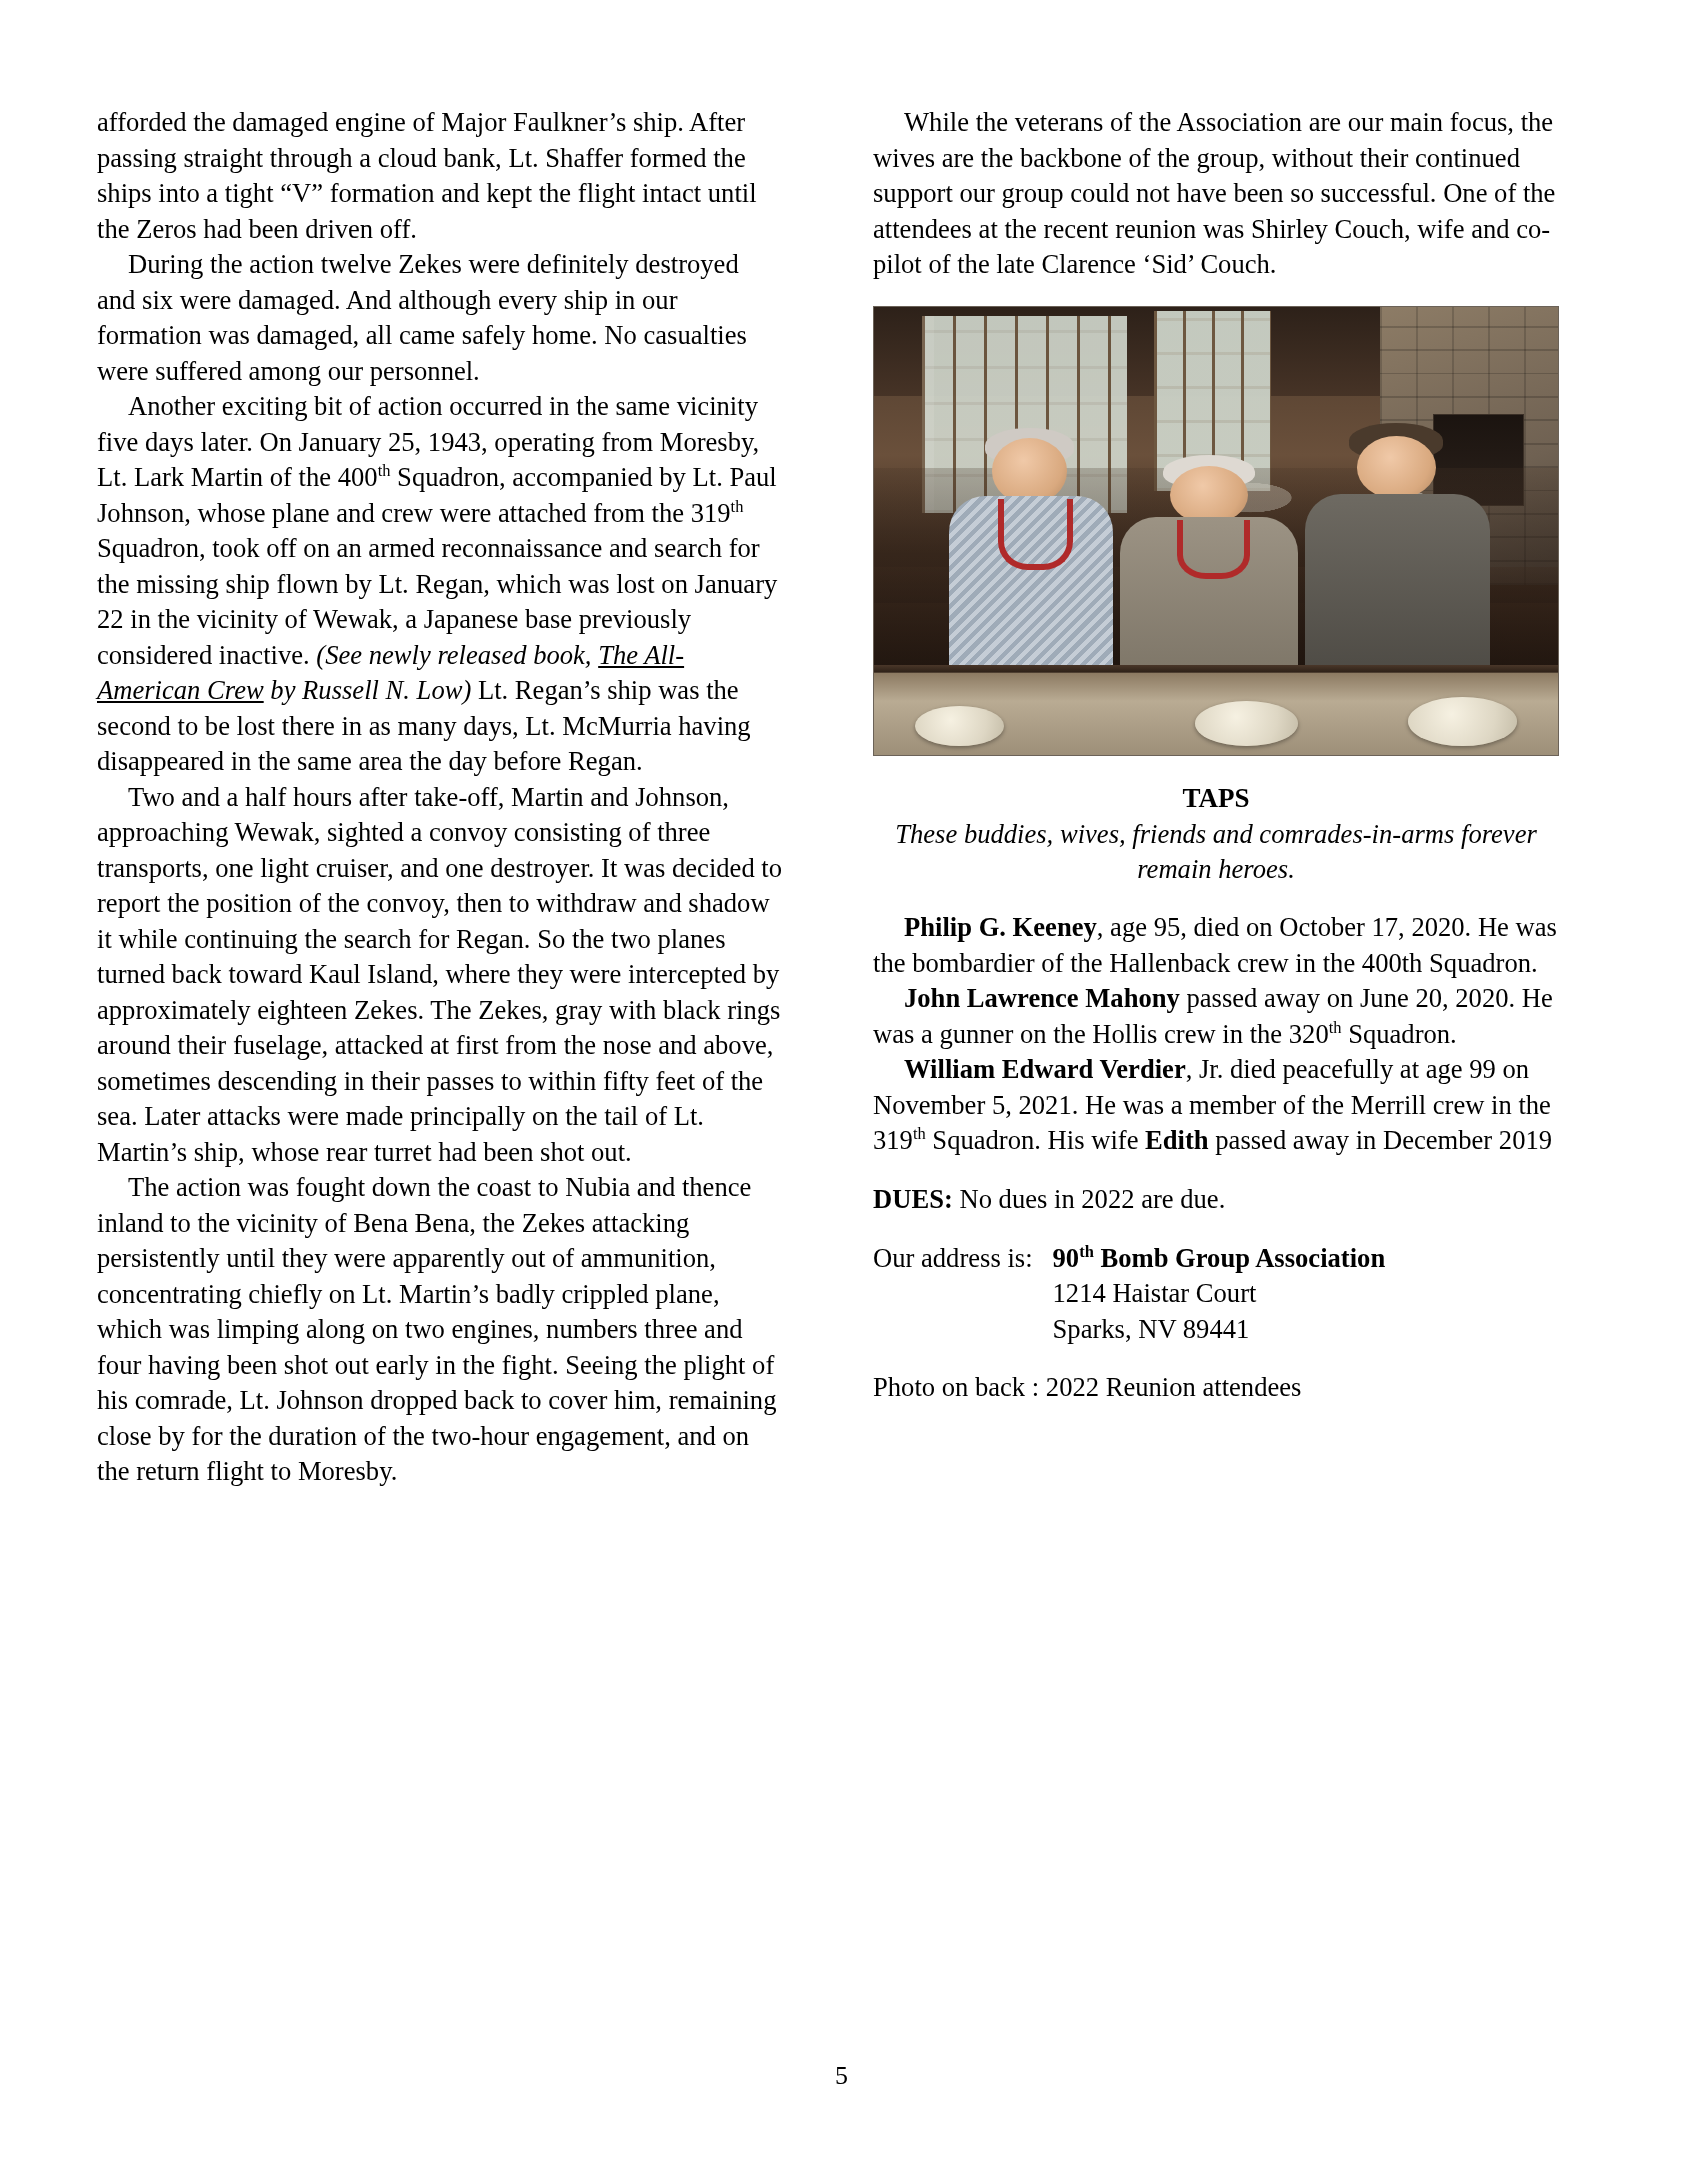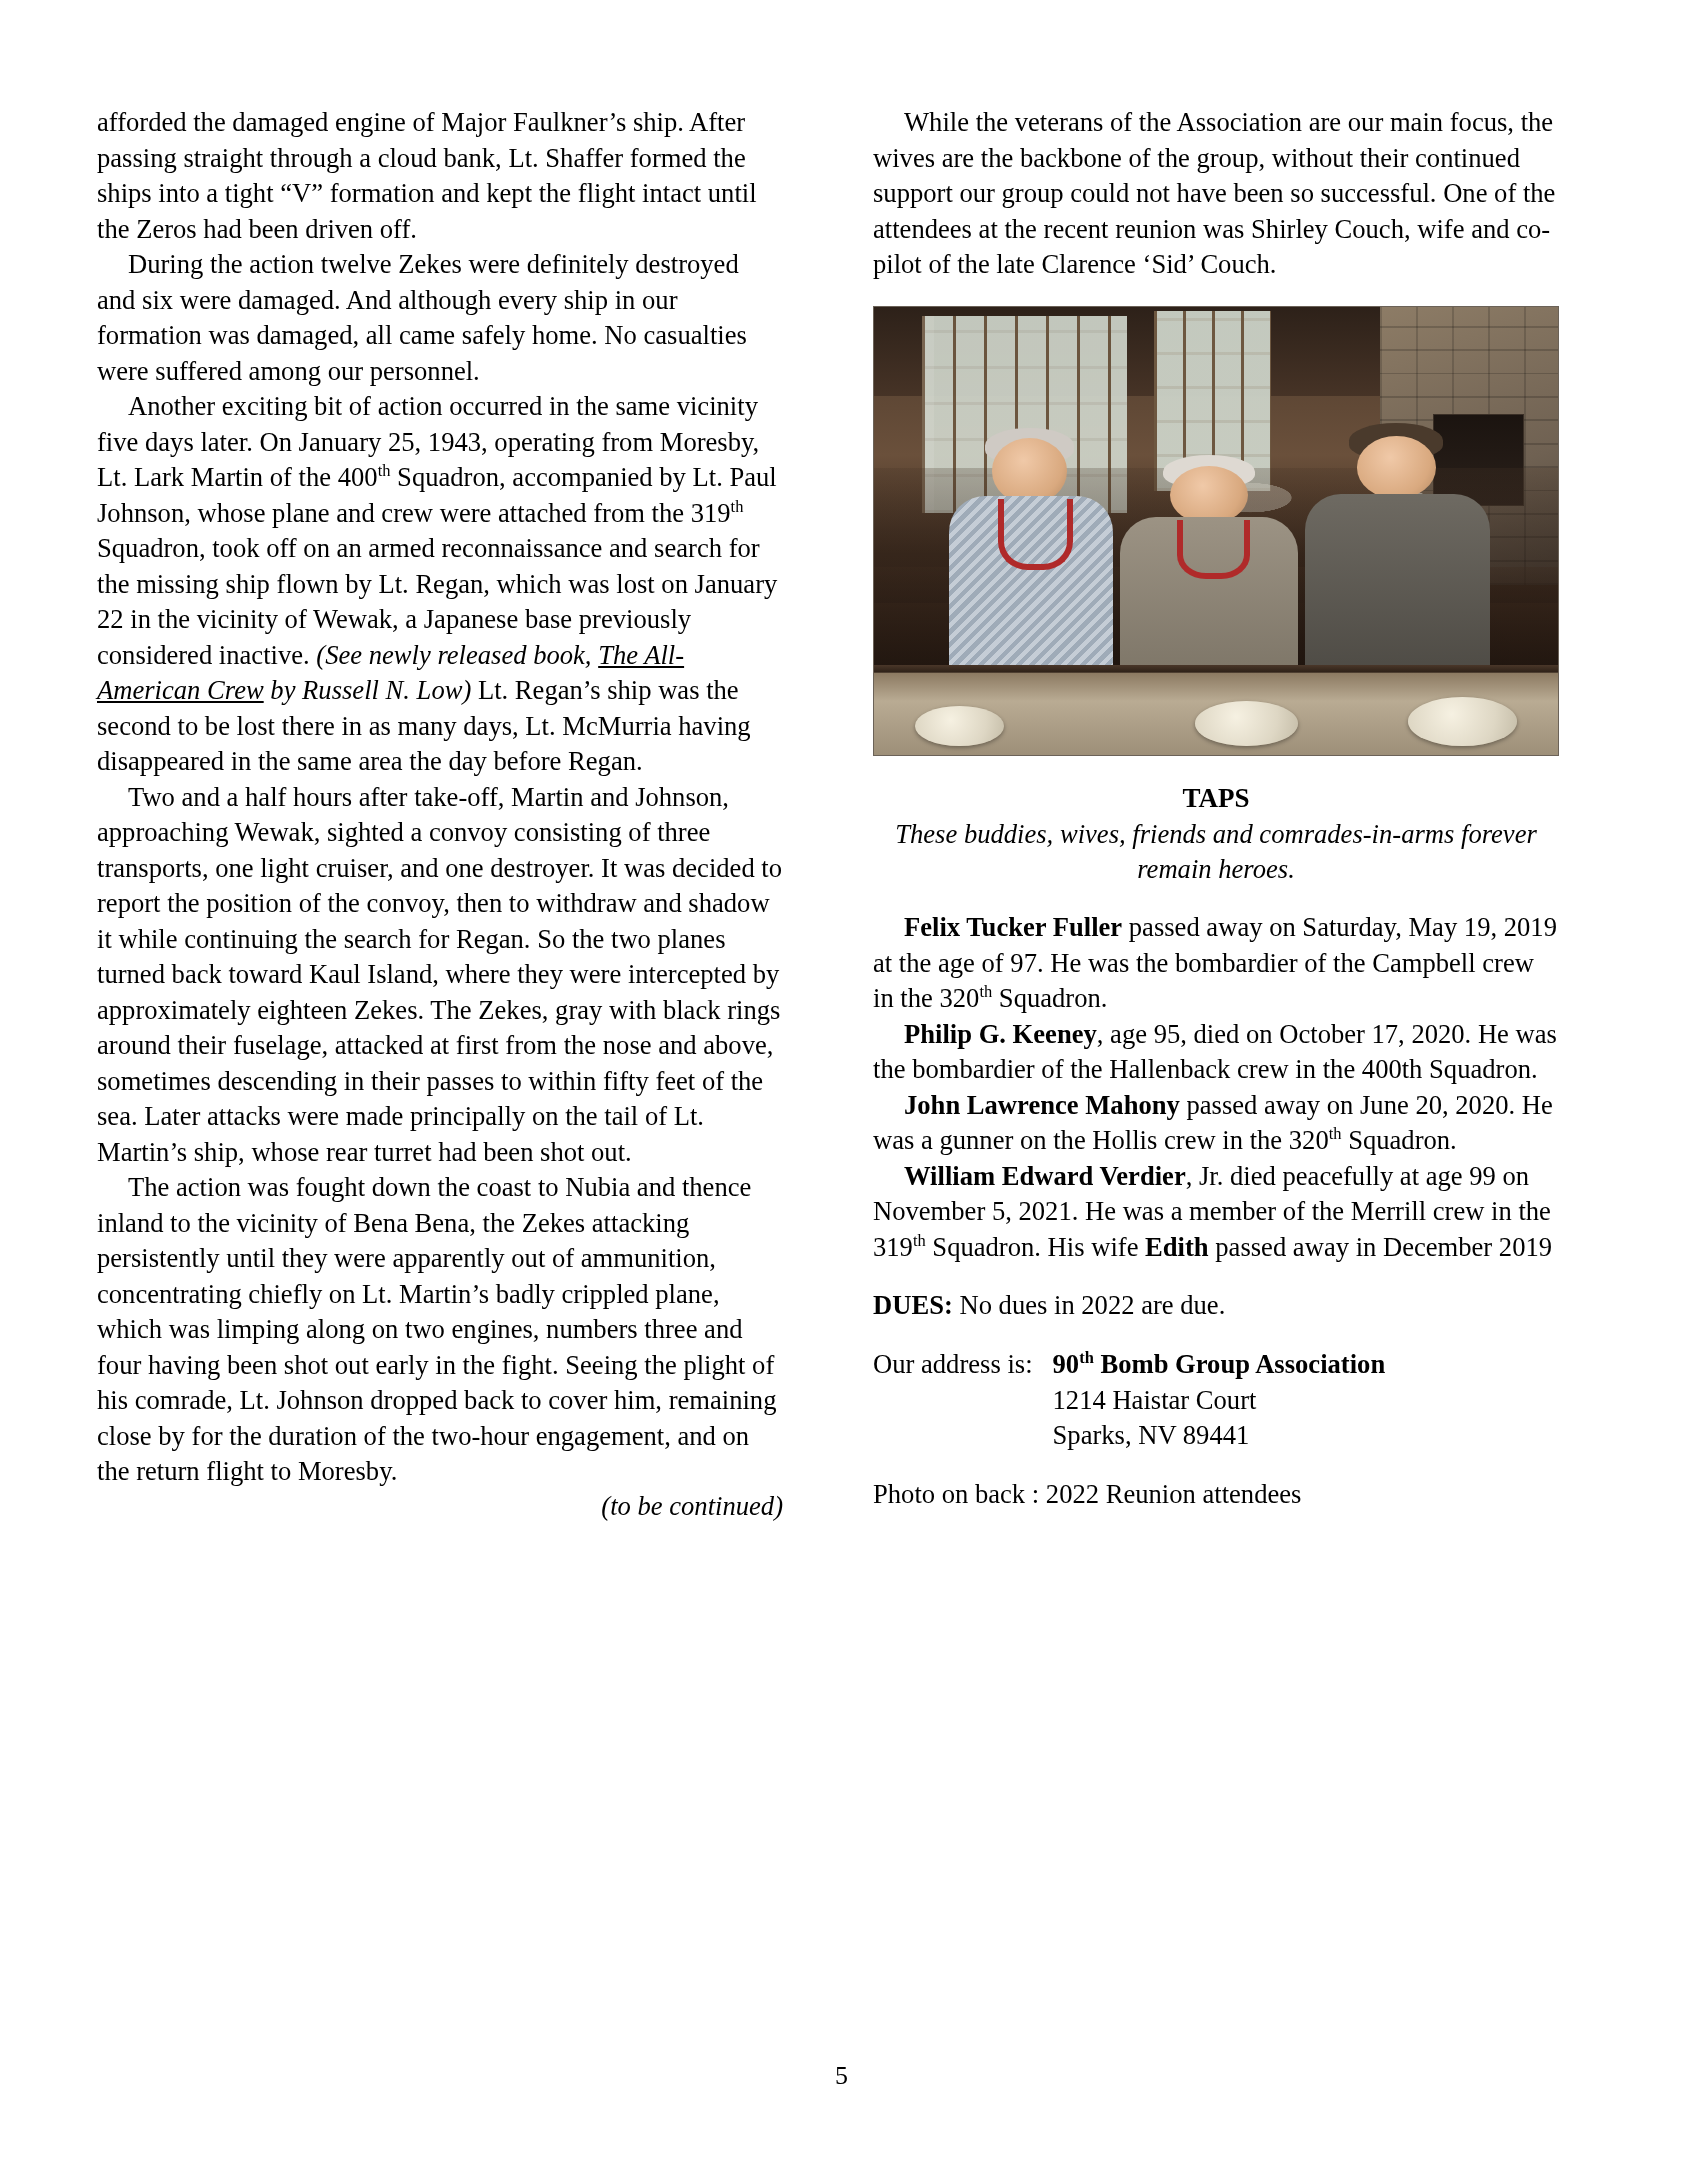--- a/index.html
+++ b/index.html
@@ -222,21 +222,20 @@
       <p class="body noindent"><span>afforded the damaged engine of Major Faulkner’s ship.  After passing straight through a cloud bank, Lt. Shaffer formed the ships into a tight “V” formation and kept the flight intact until the Zeros had been driven off.</span></p>
 
       <p class="body"><span>During the action twelve Zekes were definitely destroyed and six were damaged.  And although every ship in our formation was damaged, all came safely home.  No casualties were suffered among our personnel.</span></p>
 
       <p class="body"><span>Another exciting bit of action occurred in the same vicinity five days later.  On January 25, 1943, operating from Moresby, Lt. Lark Martin of the 400</span><sup>th</sup><span> Squadron, accompanied by Lt. Paul Johnson, whose plane and crew were attached from the 319</span><sup>th</sup><span> Squadron, took off on an armed reconnaissance and search for the missing ship flown by Lt. Regan, which was lost on January 22 in the vicinity of Wewak, a Japanese base previously considered inactive.  </span><span class="ital">(See newly released book, </span><span class="ital uline">The All-American Crew</span><span class="ital"> by Russell N. Low)</span><span> Lt. Regan’s ship was the second to be lost there in as many days, Lt. McMurria having disappeared in the same area the day before Regan.</span></p>
 
       <p class="body"><span>Two and a half hours after take-off, Martin and Johnson, approaching Wewak, sighted a convoy consisting of three transports, one light cruiser, and one destroyer.  It was decided to report the position of the convoy, then to withdraw and shadow it while continuing the search for Regan.  So the two planes turned back toward Kaul Island, where they were intercepted by approximately eighteen Zekes.  The Zekes, gray with black rings around their fuselage, attacked at first from the nose and above, sometimes descending in their passes to within fifty feet of the sea.  Later attacks were made principally on the tail of Lt. Martin’s ship, whose rear turret had been shot out.</span></p>
 
       <p class="body"><span>The action was fought down the coast to Nubia and thence inland to the vicinity of Bena Bena, the Zekes attacking persistently until they were apparently out of ammunition, concentrating chiefly on Lt. Martin’s badly crippled plane, which was limping along on two engines, numbers three and four having been shot out early in the fight.  Seeing the plight of his comrade, Lt. Johnson dropped back to cover him, remaining close by for the duration of the two-hour engagement, and on the return flight to Moresby.</span></p>
 
-      <p class="tobecont">(to be continued)</p>
     </div>
 
     <div class="col col-right">
 
       <p class="body">While the veterans of the Association are our main focus, the wives are the backbone of the group, without their continued support our group could not have been so successful.  One of the attendees at the recent reunion was Shirley Couch, wife and co-pilot of the late Clarence ‘Sid’ Couch.</p>
 
       <div class="photo-wrap">
         <div class="photo">
           <div class="ph-ceiling"></div>
           <div class="ph-window"></div>
@@ -267,21 +266,20 @@
           <div class="ph-plate2"></div>
           <div class="ph-plate3"></div>
         </div>
       </div>
 
       <p class="taps-title">TAPS</p>
       <p class="taps-sub">These buddies, wives, friends and comrades-in-arms forever remain heroes.</p>
 
       <div class="gap"></div>
 
-      <p class="body"><span class="bold">Felix Tucker Fuller</span><span> passed away on Saturday, May 19, 2019 at the age of 97.  He was the bombardier of the Campbell crew in the 320</span><sup>th</sup><span> Squadron.</span></p>
 
       <p class="body"><span class="bold">Philip G. Keeney</span><span>, age 95, died on October 17, 2020. He was the bombardier of the Hallenback crew in the 400th Squadron.</span></p>
 
       <p class="body"><span class="bold">John Lawrence Mahony</span><span> passed away on June 20, 2020. He was a gunner on the Hollis crew in the 320</span><sup>th</sup><span> Squadron.</span></p>
 
       <p class="body"><span class="bold">William Edward Verdier</span><span>, Jr. died peacefully at age 99 on November 5, 2021.  He was a member of the Merrill crew in the 319</span><sup>th</sup><span> Squadron.  His wife </span><span class="bold">Edith</span><span> passed away in December 2019</span></p>
 
       <div class="gap"></div>
 
       <p class="body noindent"><span class="bold">DUES:</span><span>  No dues in 2022 are due.</span></p>

